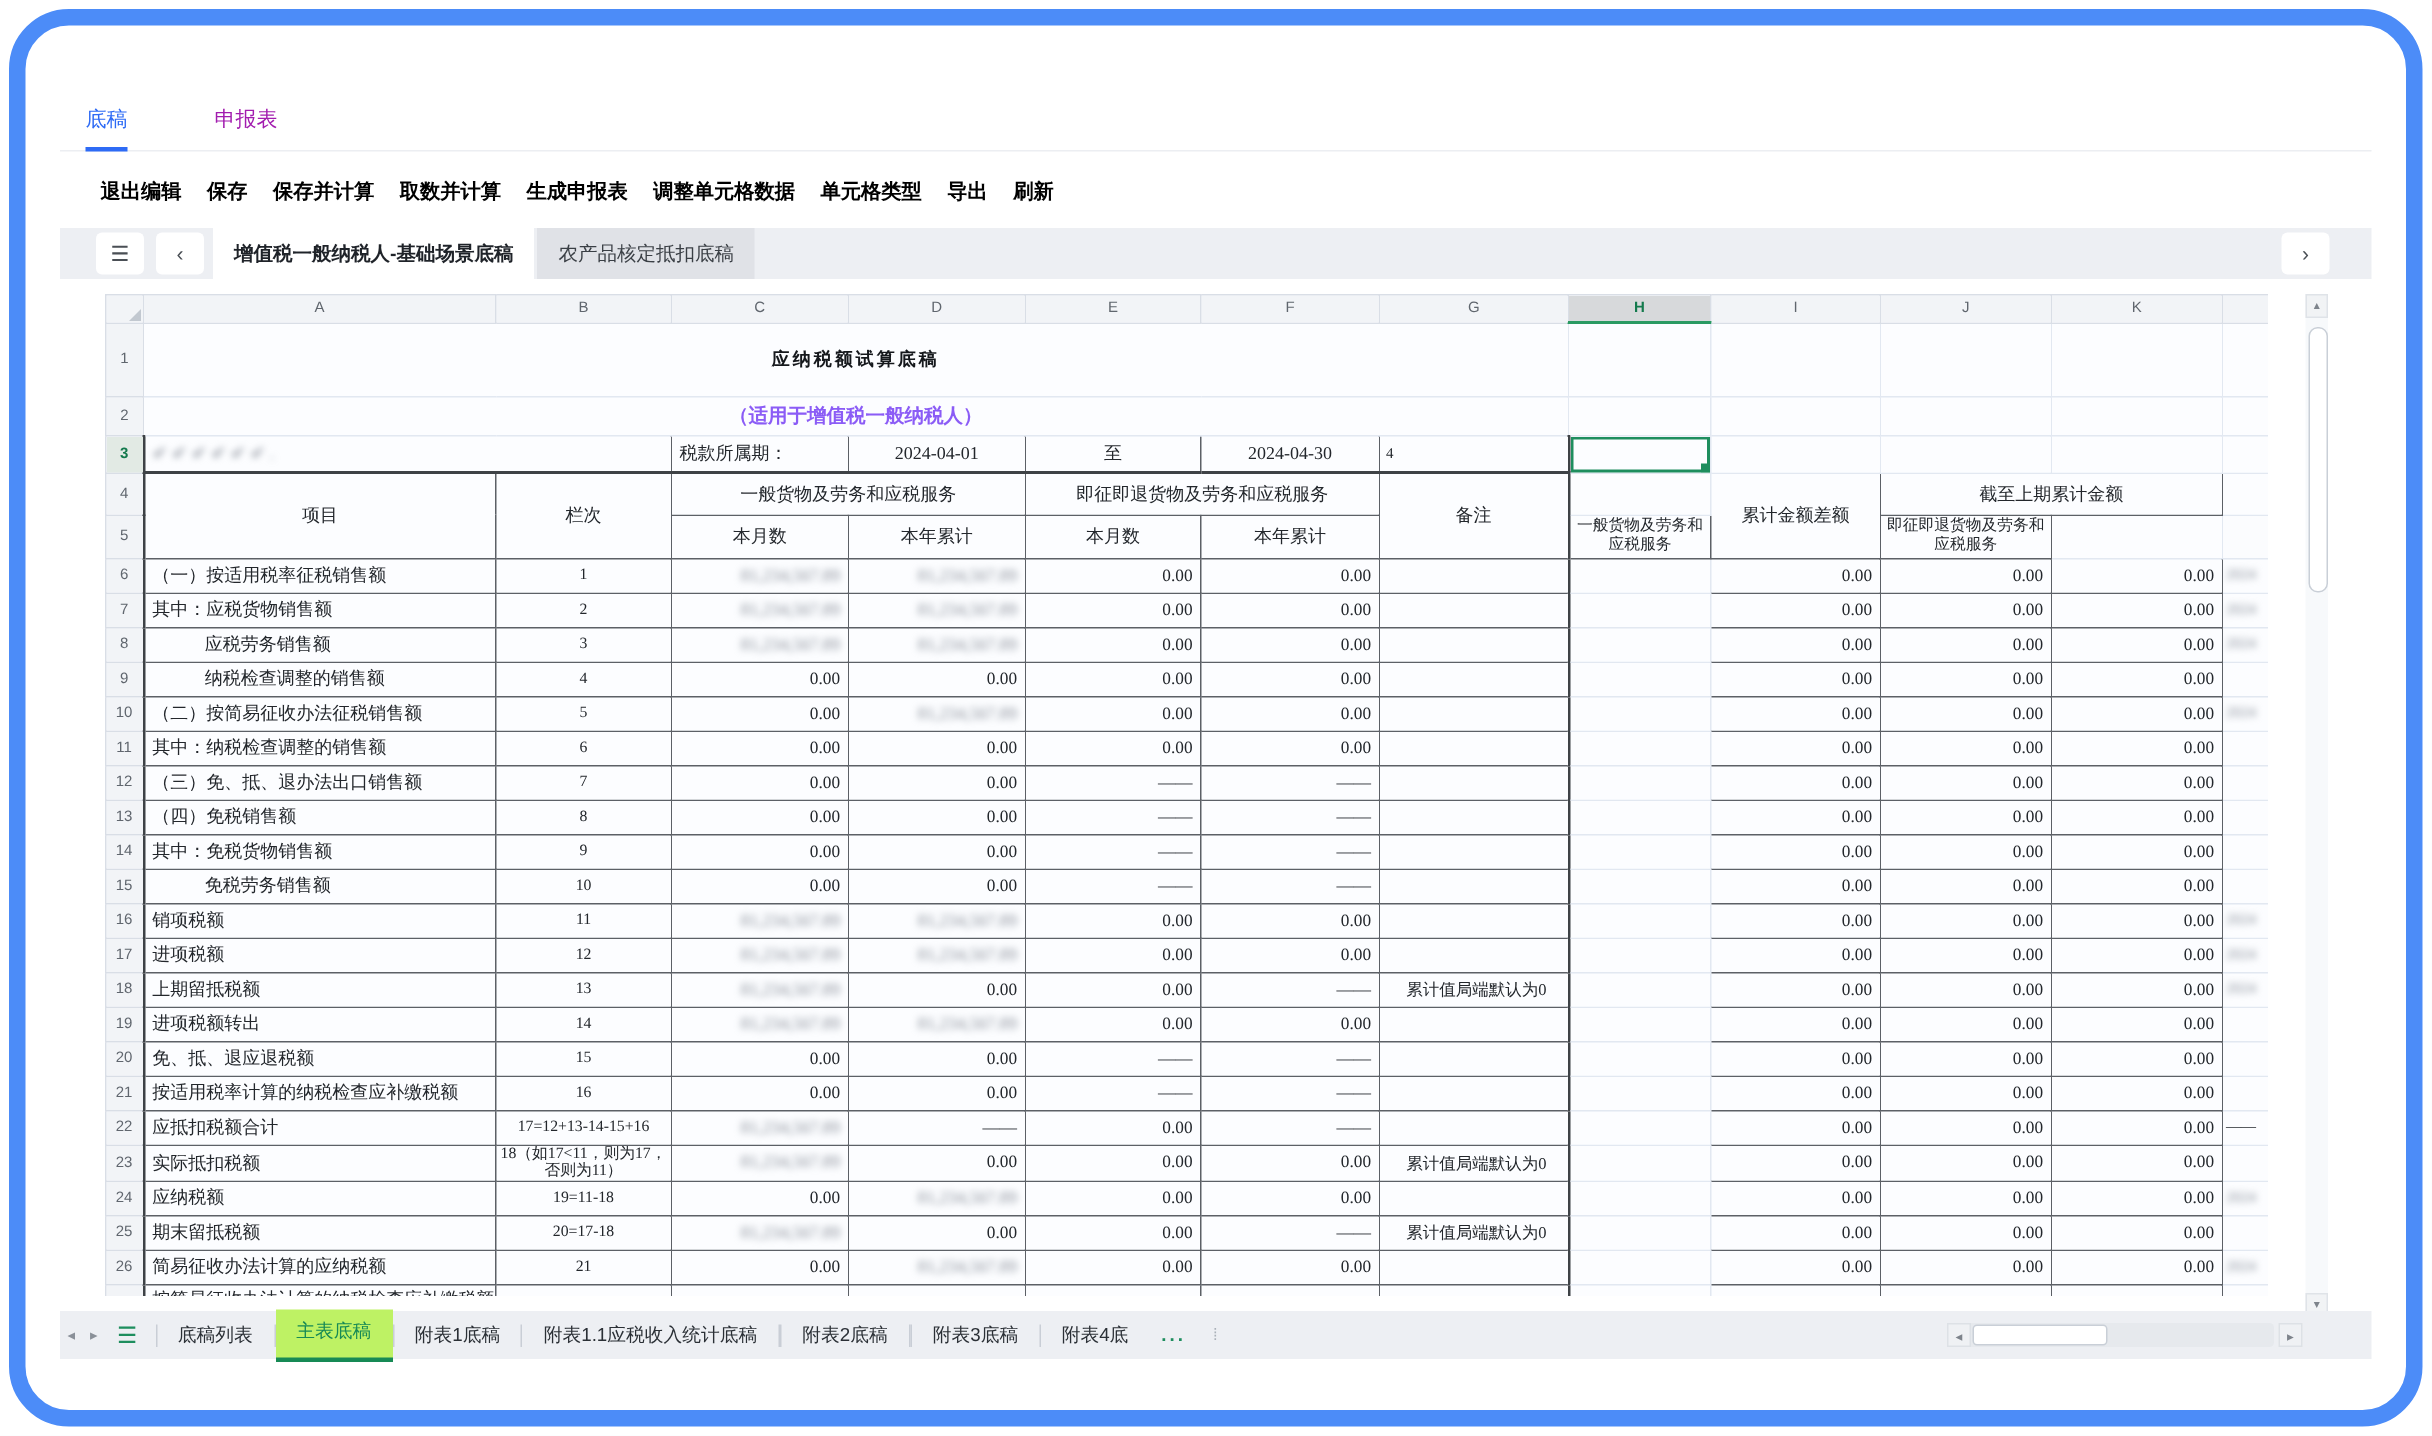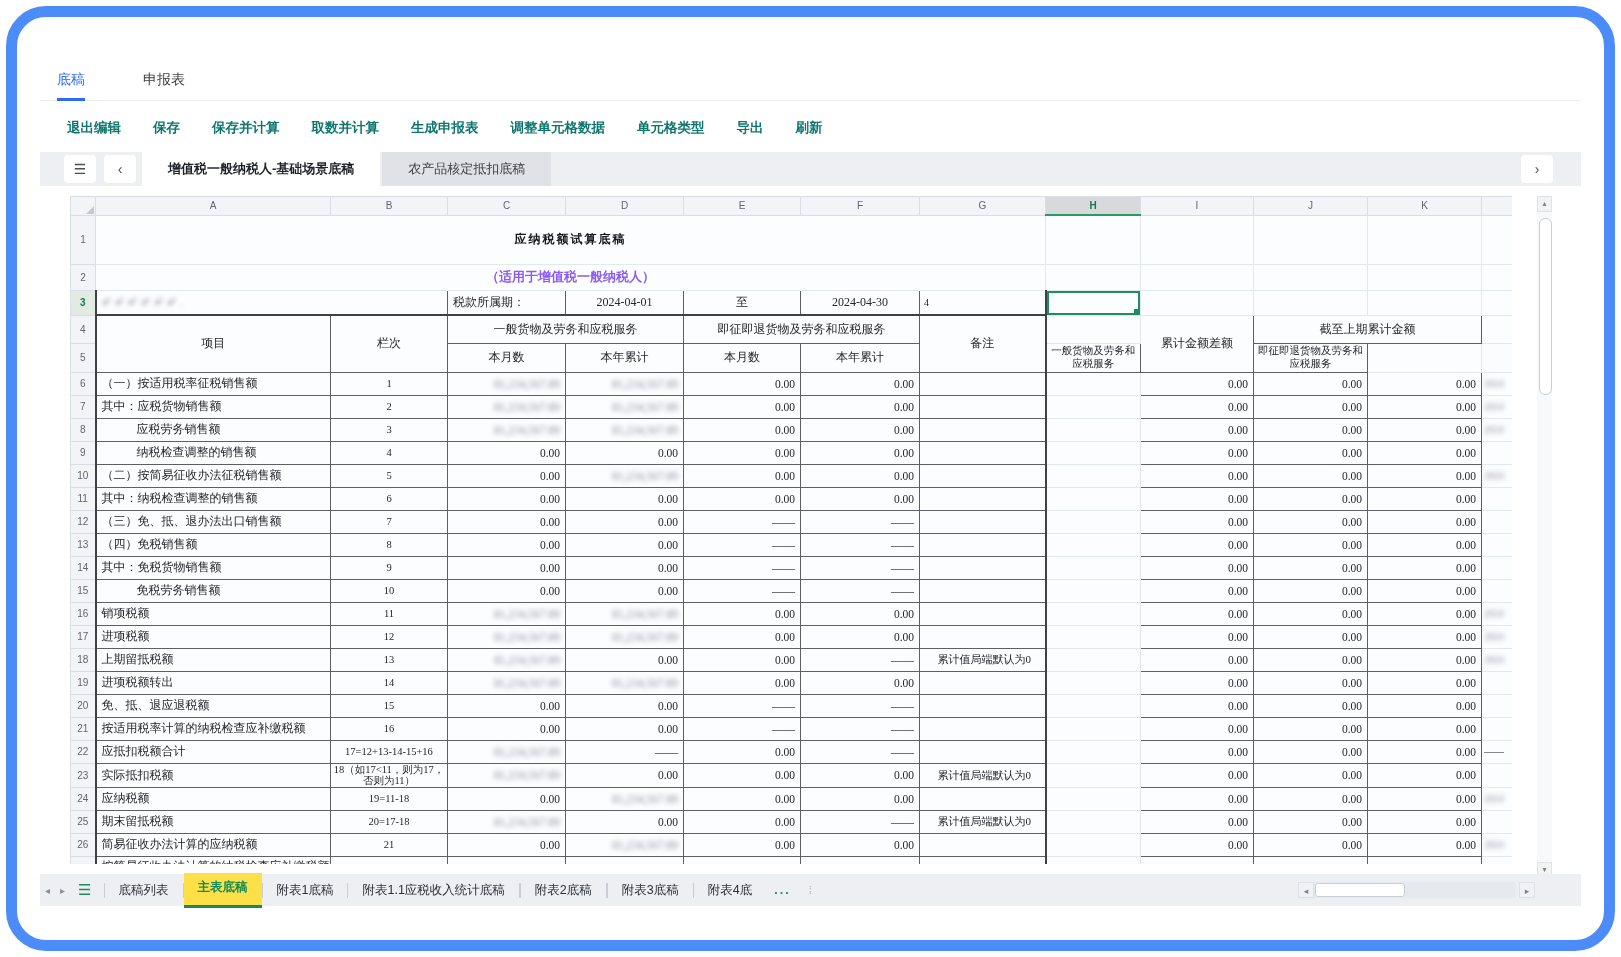--- a/index.html
+++ b/index.html
@@ -1,31 +1,31 @@
 <!DOCTYPE html>
 <html><head>
 <meta charset="utf-8">
 <style>
   html,body{margin:0;padding:0;}
   body{width:1621px;height:957px;background:#fff;position:relative;overflow:hidden;
        font-family:"Liberation Sans","DejaVu Sans",sans-serif;-webkit-font-smoothing:antialiased;}
   .frame{position:absolute;inset:6px;border:11px solid #4c8cf8;border-radius:40px;pointer-events:none;z-index:50;}
   
   .page-tabs{position:absolute;left:57px;top:71px;display:flex;gap:58px;font-size:14px;z-index:2;}
-  .page-tab{color:#404040;cursor:pointer;padding-bottom:9px;border-bottom:3px solid transparent;}
+  .page-tab{color:#a21caf;cursor:pointer;padding-bottom:9px;border-bottom:3px solid transparent;}
   .page-tab.active{color:#2e6bf5;border-bottom-color:#2e6bf5;}
   .top-divider{position:absolute;left:40px;right:40px;top:100px;height:1px;background:#eceef2;}
   
-  .toolbar{position:absolute;left:67px;top:119px;display:flex;gap:32px;font-size:13.5px;font-weight:bold;color:#0f766e;}
+  .toolbar{position:absolute;left:67px;top:119px;display:flex;gap:17px;font-size:13.5px;font-weight:bold;color:#000000;}
   .tb-btn{cursor:pointer;white-space:nowrap;}
   
   .wb-strip{position:absolute;left:40px;right:40px;top:152px;height:34px;background:#edeff3;display:flex;align-items:center;}
   .icon-btn{width:32px;height:28px;background:#fff;border-radius:4px;margin-left:8px;display:flex;align-items:center;justify-content:center;color:#4a4f55;font-size:14px;cursor:pointer;}
   .icon-btn.first{margin-left:24px;}
-  .wb-tab{height:34px;display:flex;align-items:center;padding:0 26px;font-size:13px;cursor:pointer;white-space:nowrap;}
+  .wb-tab{height:34px;display:flex;align-items:center;padding:0 14px;font-size:13px;cursor:pointer;white-space:nowrap;}
   .wb-tab.active{background:#fff;font-weight:bold;color:#1f2329;margin-left:6px;}
   .wb-tab.inactive{background:#e0e2e7;color:#3a3f45;margin-left:2px;}
   .wb-next{position:absolute;right:28px;top:3px;}
   
   .grid{position:absolute;left:70px;top:196px;width:1442px;height:668px;overflow:hidden;background:#fbfcfe;z-index:1;}
   table.sheet{border-collapse:collapse;table-layout:fixed;width:1442px;font-family:"Liberation Serif","DejaVu Serif",serif;}
   .sheet th,.sheet td{overflow:hidden;white-space:nowrap;padding:0;position:relative;}
   .sheet th{height:17px;background:#f2f4f7;border:1px solid #d9dee6;font:10px "Liberation Sans","DejaVu Sans",sans-serif;color:#60666e;font-weight:normal;}
   .sheet th.colsel{background:#d7d9db;color:#147a4d;font-weight:bold;border-bottom:2px solid #2a9a62;}
   .sheet th.corner::after{content:"";position:absolute;right:1px;bottom:1px;border-left:8px solid transparent;border-bottom:8px solid #c2c8d0;}
@@ -58,21 +58,21 @@
   .vscroll{position:absolute;left:1537px;top:196px;width:15px;height:682px;z-index:2;}
   .vs-btn{position:absolute;left:0;width:15px;height:16px;background:#f1f3f5;border:1px solid #dfe3e8;color:#7d838b;font-size:8px;line-height:14px;text-align:center;box-sizing:border-box;cursor:pointer;}
   .vs-track{position:absolute;left:0;top:16px;bottom:16px;width:15px;background:#f7f9fb;}
   .vs-thumb{position:absolute;top:6px;left:2px;width:11px;height:175px;background:#fff;border:1px solid #c9cfd7;border-radius:6px;cursor:pointer;}
   
   .sheetbar{position:absolute;left:40px;right:40px;top:874px;height:32px;background:#edeff3;display:flex;align-items:center;font-size:12.5px;color:#2b3036;z-index:2;}
   .sb-nav{color:#8a9098;font-size:10px;margin:0 5px;cursor:pointer;}
   .sb-burger{color:#1e8e5e;font-size:15px;margin:0 12px 0 8px;cursor:pointer;}
   .sb-sep{width:1px;height:15px;background:#c9ced6;flex:none;}
   .sb-tab{padding:0 14px;height:32px;line-height:32px;cursor:pointer;white-space:nowrap;flex:none;}
-  .sb-tab.active{color:#178a55;font-weight:bold;border-bottom:3px solid #178a55;background:#fde047;line-height:29px;}
+  .sb-tab.active{color:#178a55;font-weight:normal;border-bottom:3px solid #178a55;background:#bef264;line-height:29px;}
   .sb-more{color:#1e8e5e;font-weight:bold;letter-spacing:2px;margin:0 8px;cursor:pointer;}
   .sb-dots{color:#aab0b8;margin:0 10px;font-size:11px;}
   .hs{position:absolute;left:1258px;top:8px;height:16px;width:218px;background:#e6e9ed;border-radius:3px;display:flex;align-items:stretch;}
   .hs-btn{width:16px;text-align:center;font-size:9px;color:#7d838b;line-height:16px;background:#eff1f4;border:1px solid #dde1e6;box-sizing:border-box;cursor:pointer;}
   .hs-thumb{width:88px;background:#fff;border:1px solid #c9cfd7;border-radius:3px;margin:1px;cursor:pointer;}
   .hs-right{position:absolute;right:46px;top:8px;width:16px;height:16px;text-align:center;font-size:9px;color:#7d838b;line-height:16px;background:#eff1f4;border:1px solid #dde1e6;box-sizing:border-box;cursor:pointer;}
 </style>
 </head>
 <body>
 

